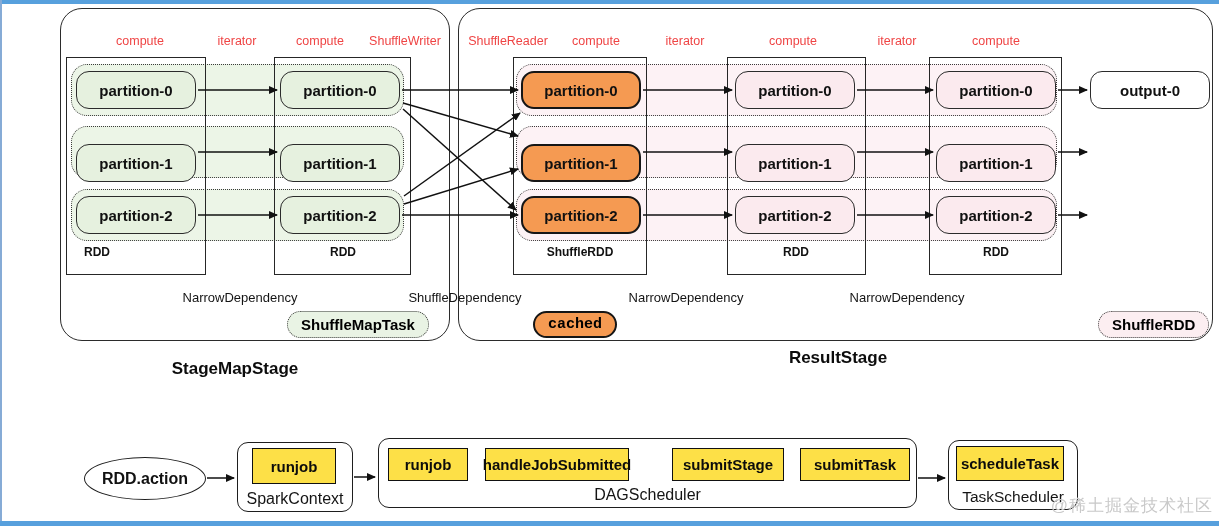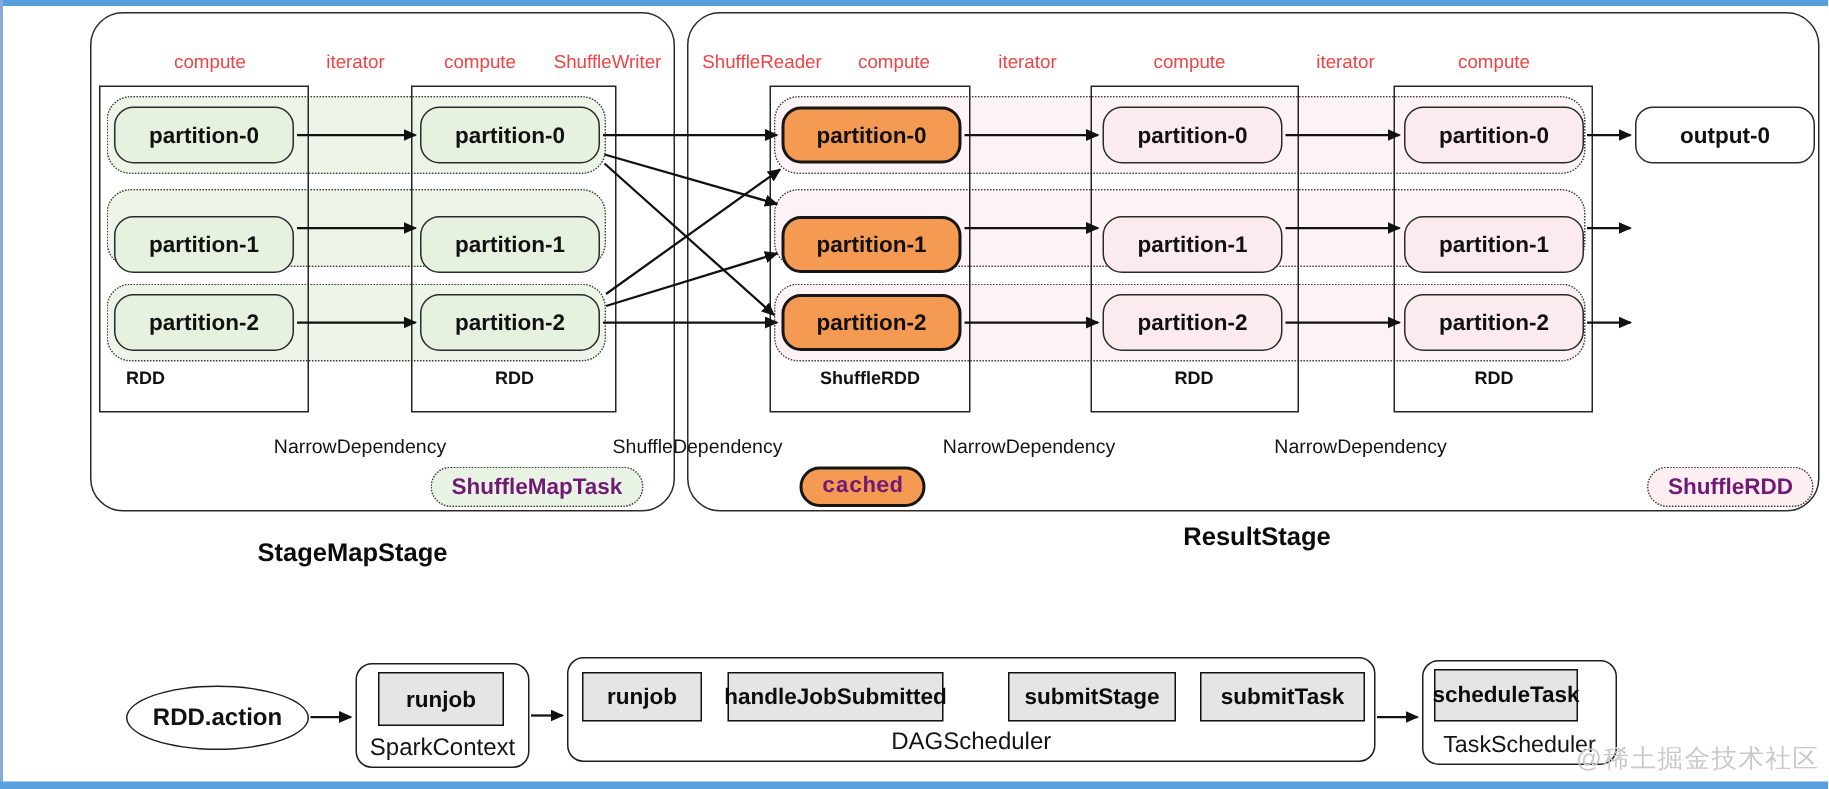--- a/index.html
+++ b/index.html
@@ -29,32 +29,32 @@
   .part.orange{background:#f59a52;border:2px solid #161616;}
   .part.pink{background:#fbeaee;}
   .part.out{background:#ffffff;border-radius:12px;}
 
   .hdr{position:absolute;top:34px;transform:translateX(-50%);font-size:12.5px;color:#ef4444;white-space:nowrap;}
   .rddlabel{position:absolute;top:245px;font-weight:bold;font-size:12px;color:#111;white-space:nowrap;}
   .center{transform:translateX(-50%);}
   .deplabel{position:absolute;top:290px;transform:translateX(-50%);font-size:13px;color:#141414;white-space:nowrap;}
 
   .badge{position:absolute;top:311px;height:27px;display:flex;align-items:center;justify-content:center;
-         border-radius:13.5px;font-weight:bold;font-size:15px;color:#701a75;padding:0 13px;box-sizing:border-box;white-space:nowrap;}
+         border-radius:13.5px;font-weight:bold;font-size:15px;color:#000000;padding:0 13px;box-sizing:border-box;white-space:nowrap;}
   .badge.green{background:#e9f3e4;border:1.6px dotted #333;}
   .badge.orange{background:#f59a52;border:2px solid #161616;font-family:Liberation Mono, monospace;}
   .badge.pink{background:#fceef1;border:1.6px dotted #333;}
 
   .stagetitle{position:absolute;transform:translateX(-50%);font-weight:bold;font-size:17px;color:#0c0c0c;white-space:nowrap;}
 
   .ellipse{position:absolute;left:84px;top:457px;width:122px;height:43px;border:1.6px solid #1e1e1e;border-radius:50%;
            display:flex;align-items:center;justify-content:center;font-weight:bold;font-size:16px;color:#111;box-sizing:border-box;}
   .flowbox{position:absolute;border:1.6px solid #1e1e1e;border-radius:11px;background:#fff;box-sizing:border-box;}
   .flowlabel{position:absolute;left:0;right:0;bottom:3px;text-align:center;font-size:16px;color:#141414;white-space:nowrap;}
-  .method{position:absolute;border:1.7px solid #111;background:#e5e5e5;display:flex;align-items:center;justify-content:center;
+  .method{position:absolute;border:1.7px solid #111;background:#fde047;display:flex;align-items:center;justify-content:center;
           font-weight:bold;font-size:15px;color:#0c0c0c;box-sizing:border-box;white-space:nowrap;}
 
   .watermark{position:absolute;right:6px;top:494px;font-size:17px;color:#c9c9c9;letter-spacing:1px;white-space:nowrap;}
 
   svg.arrows{position:absolute;left:0;top:0;width:1219px;height:526px;pointer-events:none;}
 </style>
 </head>
 <body>
 
 <div class="canvas">
@@ -141,21 +141,21 @@
     <span class="flowlabel">DAGScheduler</span>
   </div>
   <div class="method" style="left:388px;top:448px;width:80px;height:33px;">runjob</div>
   <div class="method" style="left:485px;top:448px;width:144px;height:33px;">handleJobSubmitted</div>
   <div class="method" style="left:800px;top:448px;width:110px;height:33px;">submitTask</div>
   <div class="method" style="left:672px;top:448px;width:112px;height:33px;">submitStage</div>
 
   <div class="flowbox" style="left:948px;top:440px;width:130px;height:70px;">
     <span class="flowlabel" style="font-size:15.5px;">TaskScheduler</span>
   </div>
-  <div class="method" style="left:956px;top:446px;width:96px;height:35px;">scheduleTask</div>
+  <div class="method" style="left:956px;top:446px;width:108px;height:35px;">scheduleTask</div>
 
   <span class="watermark">@稀土掘金技术社区</span>
 
   <svg class="arrows" viewBox="0 0 1219 526" xmlns="http://www.w3.org/2000/svg">
     <defs>
       <marker id="ah" markerWidth="9" markerHeight="8" refX="8" refY="4" orient="auto" markerUnits="userSpaceOnUse">
         <path d="M0,0 L9,4 L0,8 z" fill="#111"></path>
       </marker>
     </defs>
     <g stroke="#111" stroke-width="1.5" fill="none">

